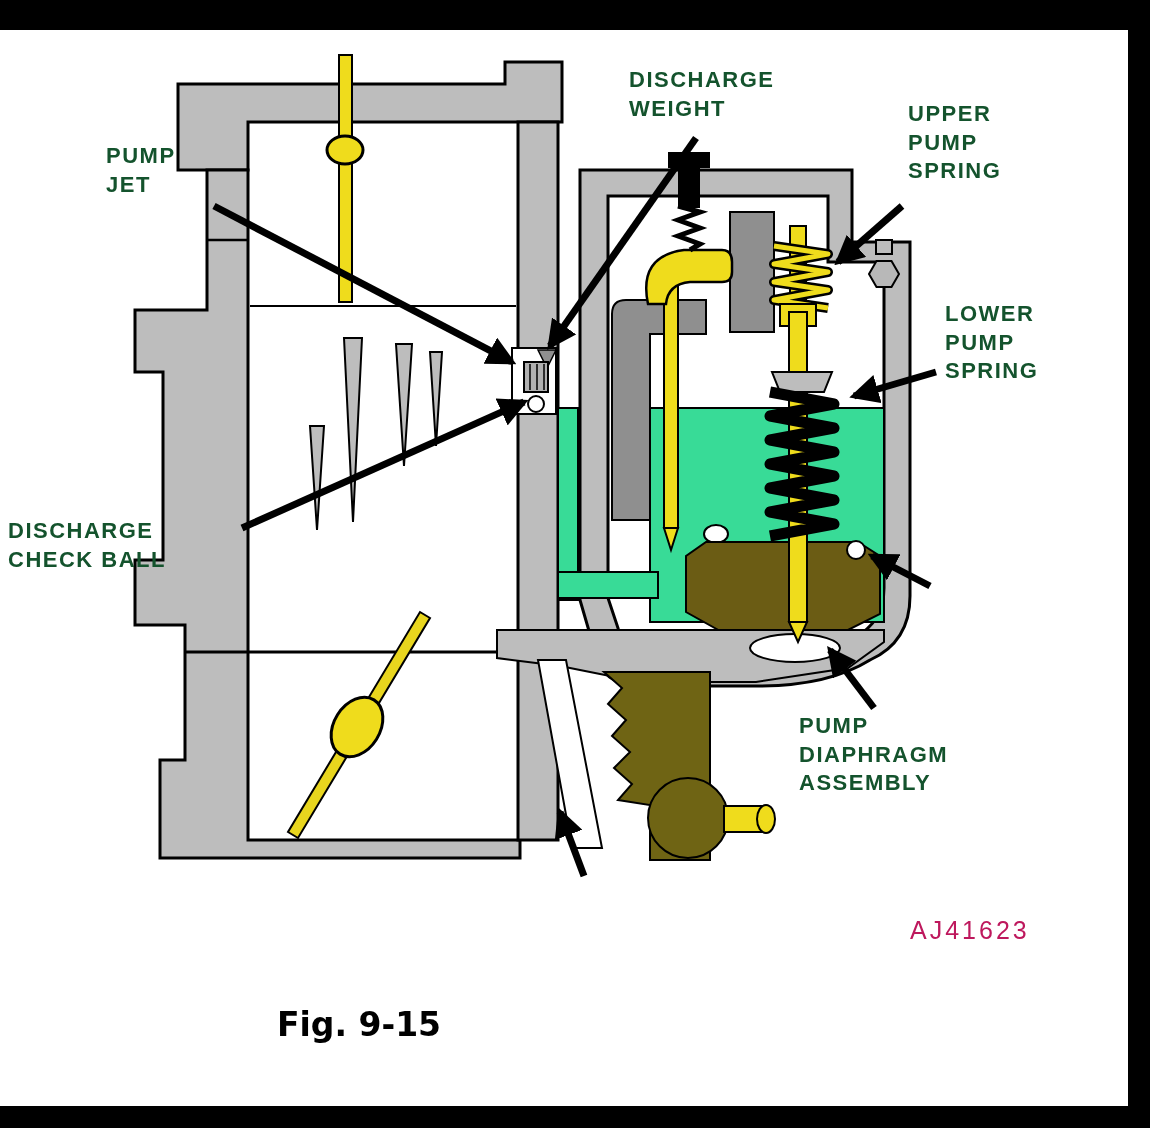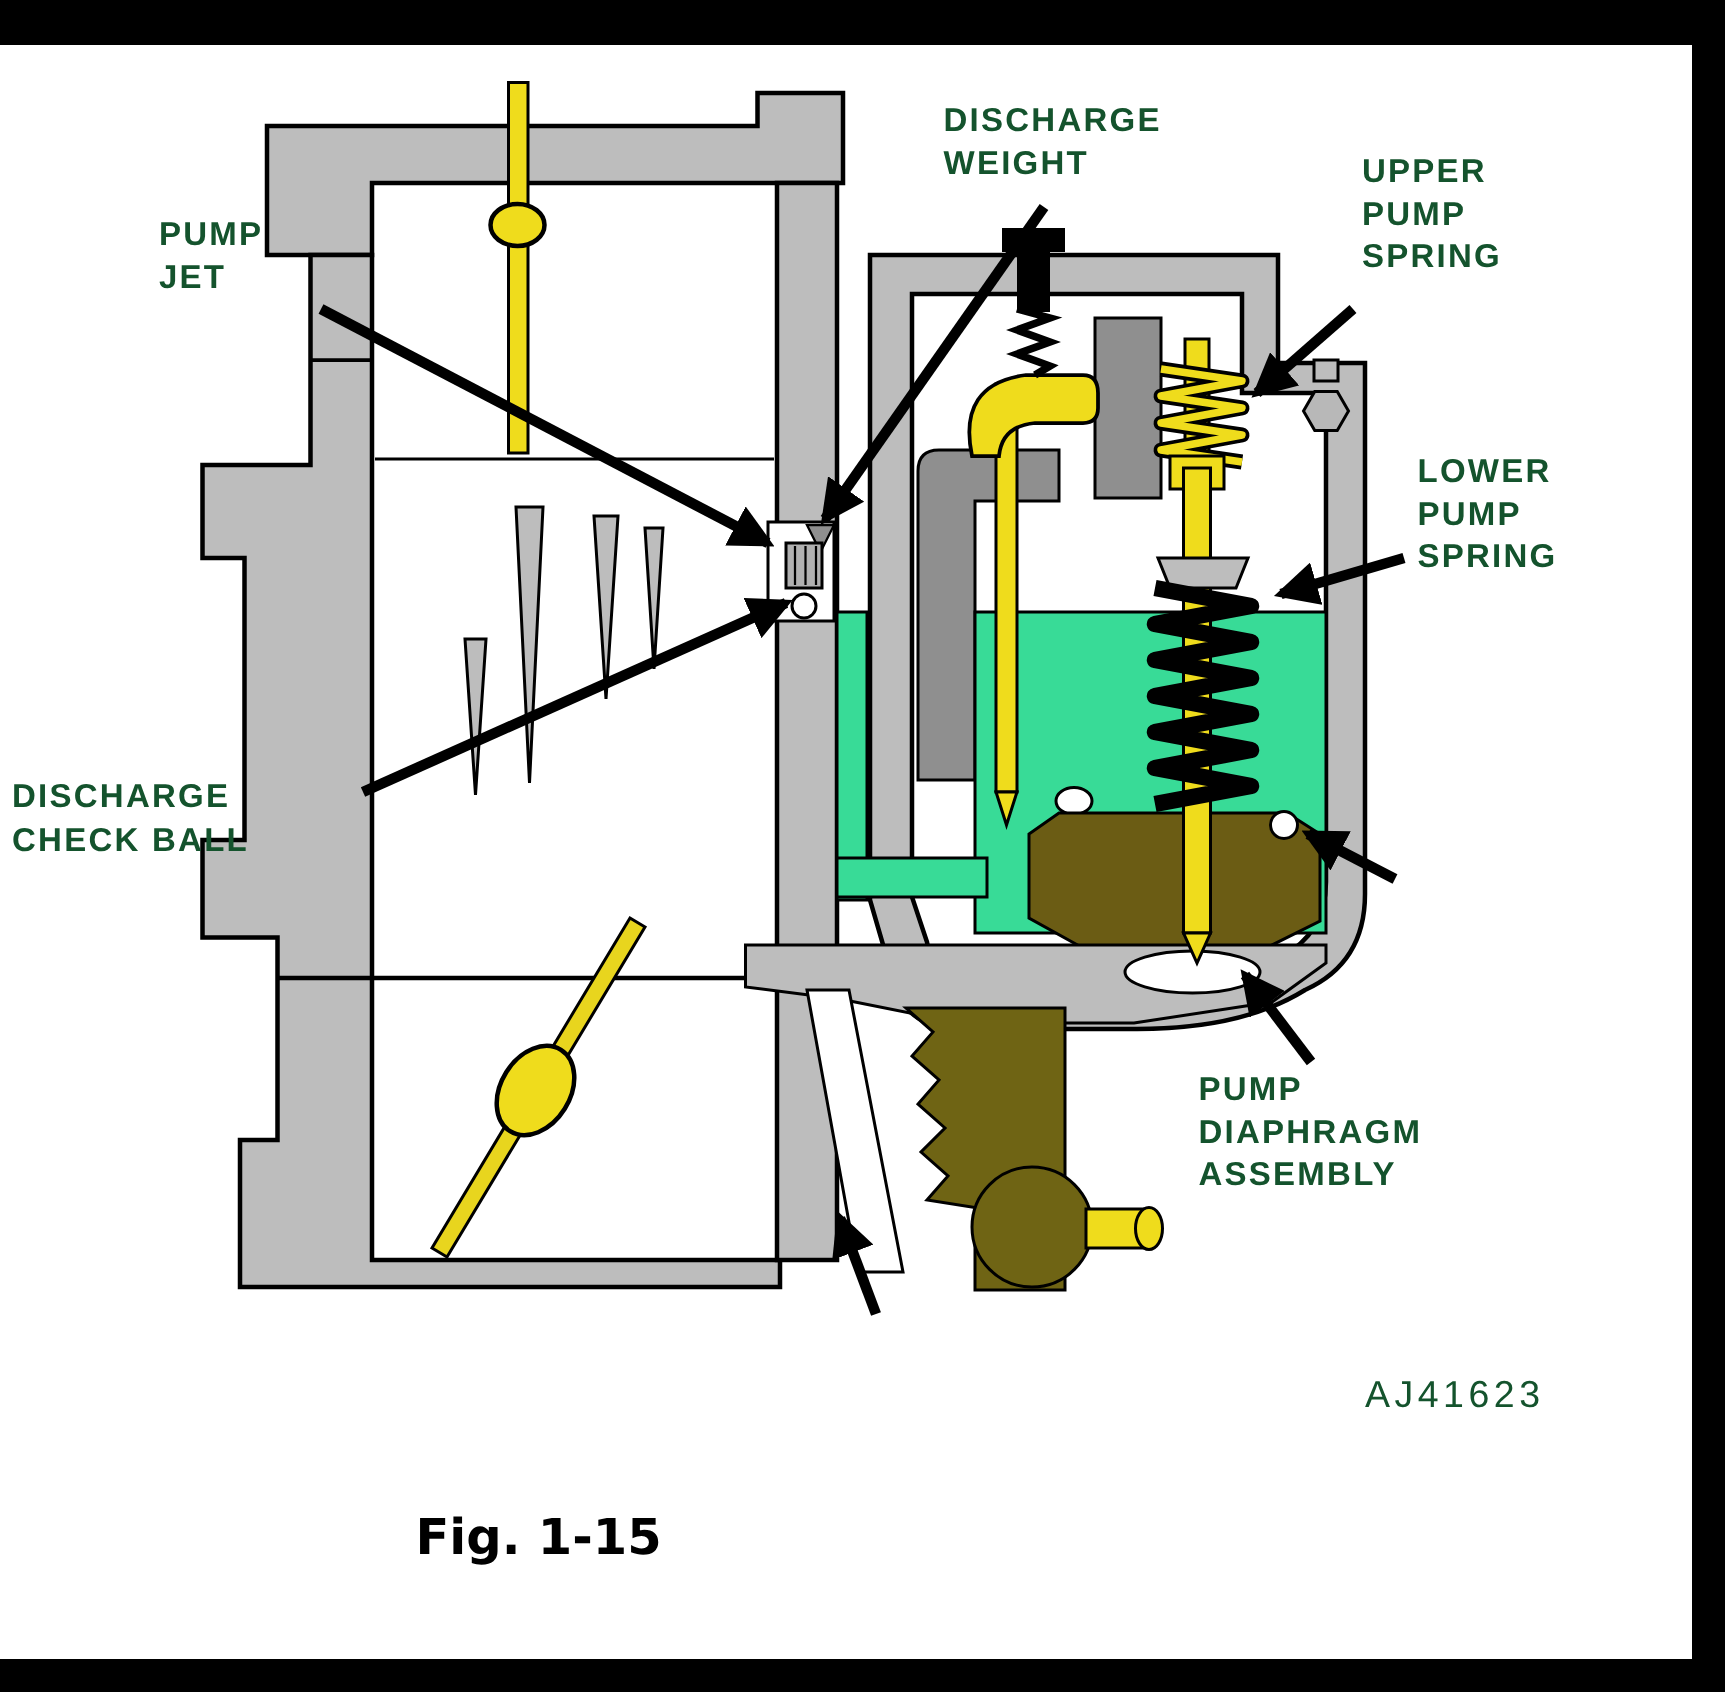--- a/index.html
+++ b/index.html
@@ -15,21 +15,21 @@
   .lbl-pump-jet{left:106px;top:142px;}
   .lbl-discharge-weight{left:629px;top:66px;}
   .lbl-upper-pump-spring{left:908px;top:100px;}
   .lbl-lower-pump-spring{left:945px;top:300px;}
   .lbl-discharge-check-ball{left:8px;top:517px;}
   .lbl-inlet-ball-check{left:937px;top:540px;}
   .lbl-pump-diaphragm{left:799px;top:712px;}
   .lbl-manifold{left:454px;top:876px;}
   .code{
     position:absolute;left:910px;top:916px;font-size:25px;letter-spacing:3px;
-    color:#14532d;z-index:5;white-space:pre-line;
+    color:#be185d;z-index:5;white-space:pre-line;
   }
   .caption{
     position:absolute;left:277px;top:1005px;font-size:33px;font-weight:bold;
     font-family:"DejaVu Sans","Liberation Sans",sans-serif;color:#000;z-index:5;
     white-space:pre-line;
   }
 </style>
 </head>
 <body>
 
@@ -151,14 +151,14 @@
   <div class="lbl lbl-lower-pump-spring">LOWER
 PUMP
 SPRING</div>
   <div class="lbl lbl-discharge-check-ball">DISCHARGE
 CHECK BALL</div>
   <div class="lbl lbl-pump-diaphragm">PUMP
 DIAPHRAGM
 ASSEMBLY</div>
 
   <div class="code">AJ41623</div>
-  <div class="caption">Fig. 1-15</div>
+  <div class="caption">Fig. 9-15</div>
 </div>
 
 </body></html>

